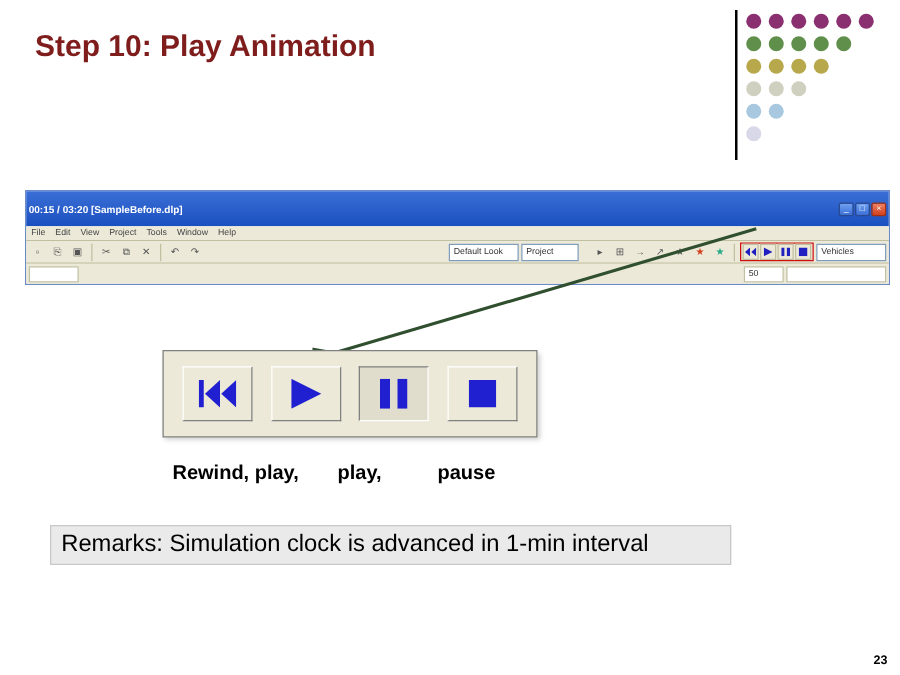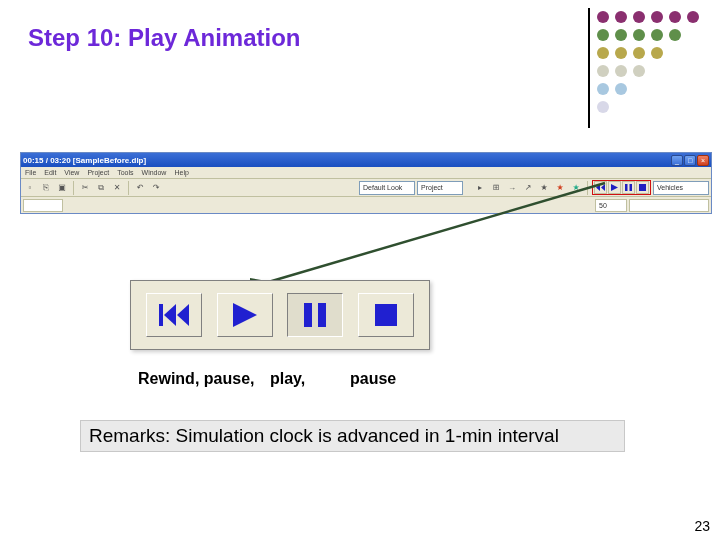--- a/index.html
+++ b/index.html
@@ -11,21 +11,21 @@
     font-family: Arial, sans-serif;
     position: relative;
     overflow: hidden;
   }
   .title {
     position: absolute;
     top: 24px;
     left: 28px;
     font-size: 24px;
     font-weight: bold;
-    color: #6d28d9;
+    color: #7f1d1d;
   }
   .dots {
     position: absolute;
     top: 8px;
     right: 18px;
   }
   .dots .row { display: flex; }
   .dots .dot {
     width: 12px; height: 12px; border-radius: 50%;
     margin: 3px;
@@ -40,21 +40,21 @@
   }
   
   .appwin {
     position: absolute;
     top: 152px;
     left: 20px;
     width: 692px;
     border: 1px solid #6a8ac5;
   }
   .titlebar {
-    height: 14px;
+    height: 28px;
     background: linear-gradient(#3b6fd6, #1a4fc0);
     display: flex;
     align-items: center;
     justify-content: space-between;
     padding: 0 2px;
   }
   .titlebar .ttxt {
     color: #fff;
     font-size: 8px;
     font-weight: bold;
@@ -175,28 +175,27 @@
   .remark {
     position: absolute;
     top: 420px;
     left: 40px;
     width: 545px;
     background: #eaeaea;
     border: 1px solid #c8c8c8;
     padding: 4px 8px;
     font-size: 19px;
     color: #000;
-    margin-left: 40px;
   }
   .slidenum {
     position: absolute;
     bottom: 6px;
     right: 10px;
-    font-size: 14px;
-    font-weight: normal;
+    font-size: 10px;
+    font-weight: bold;
     color: #000;
   }
   .flex-spacer { flex: 1; }
 </style>
 </head>
 <body>
 
 <div class="title">Step 10: Play Animation</div>
 
 <div class="vline"></div>
@@ -354,19 +353,19 @@
         <rect x="14" y="0" width="8" height="24" fill="#2020d0"></rect>
       </svg>
   </div>
   <div class="bigbtn">
     <svg width="22" height="22">
         <rect x="0" y="0" width="22" height="22" fill="#2020d0"></rect>
       </svg>
   </div>
 </div>
 
-<div class="caption" style="left:138px">Rewind, pause,</div>
+<div class="caption" style="left:138px">Rewind, play,</div>
 <div class="caption" style="left:270px">play,</div>
 <div class="caption" style="left:350px">pause</div>
 
 <div class="remark">Remarks: Simulation clock is advanced in 1-min interval</div>
 
 <div class="slidenum">23</div>
 
 </body></html>

